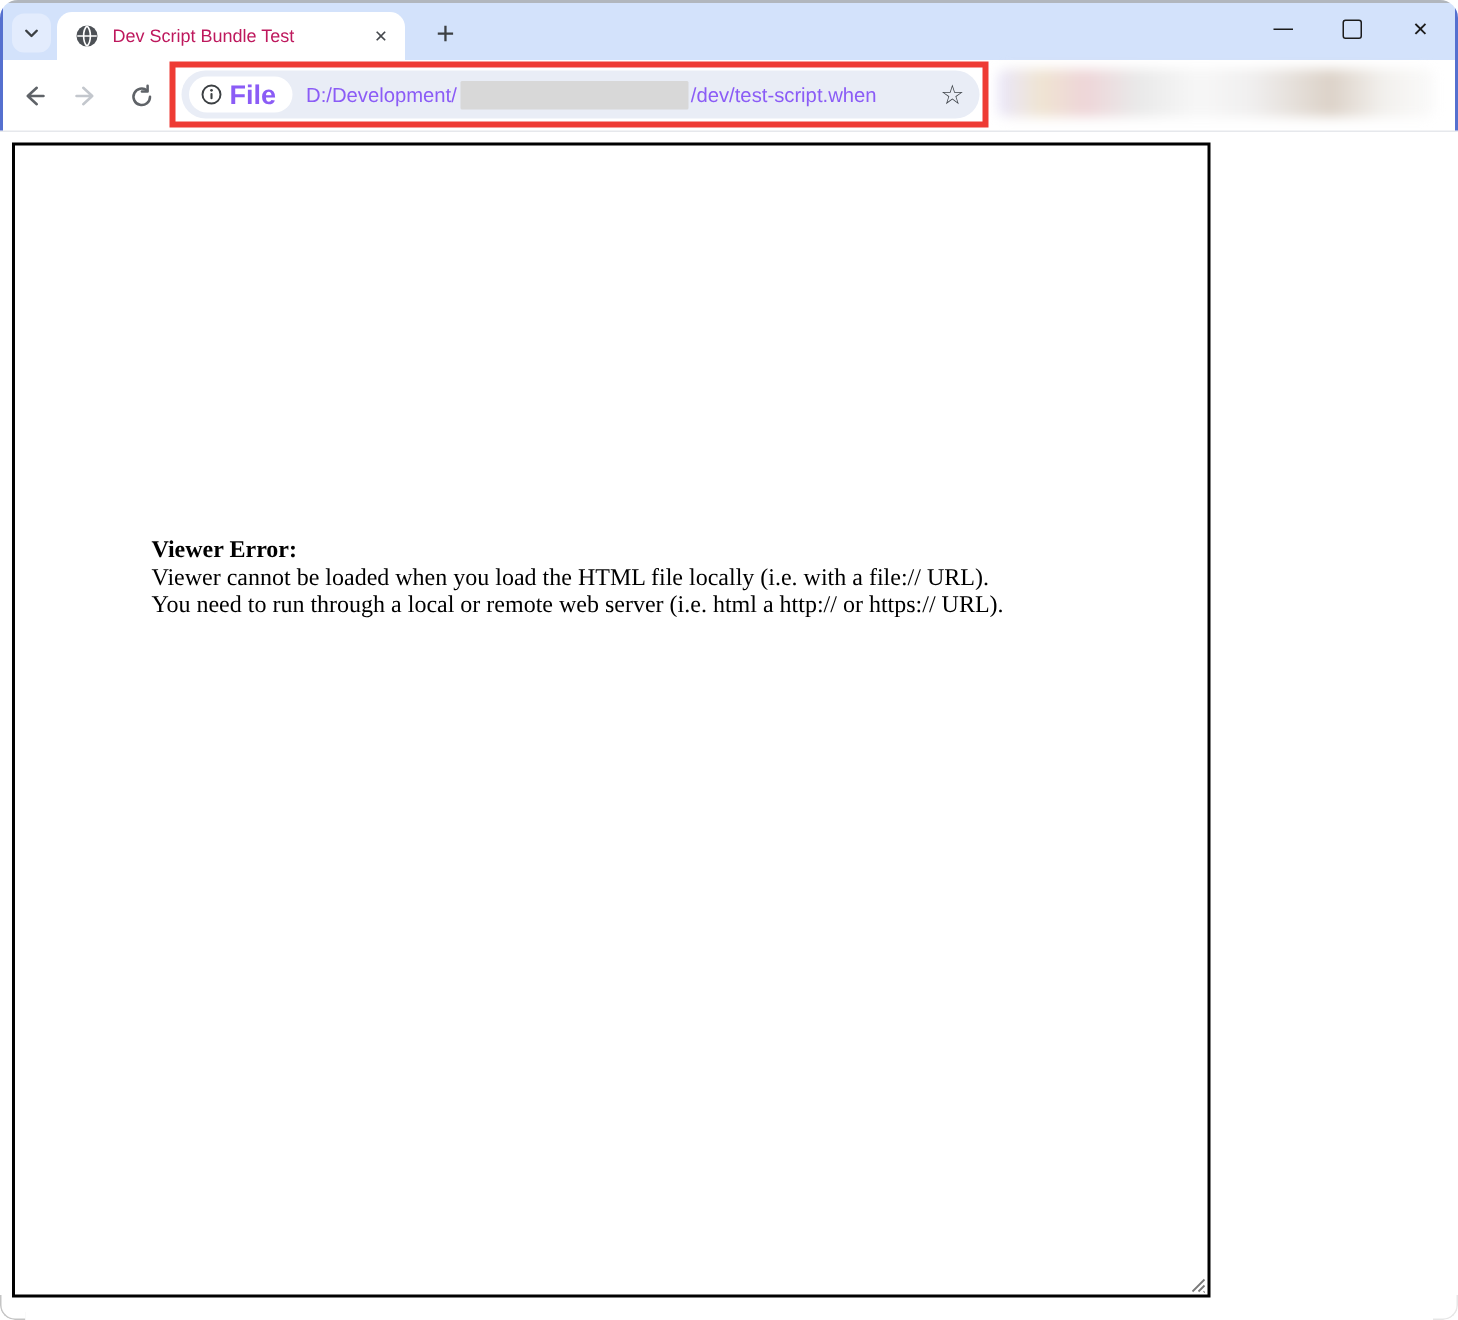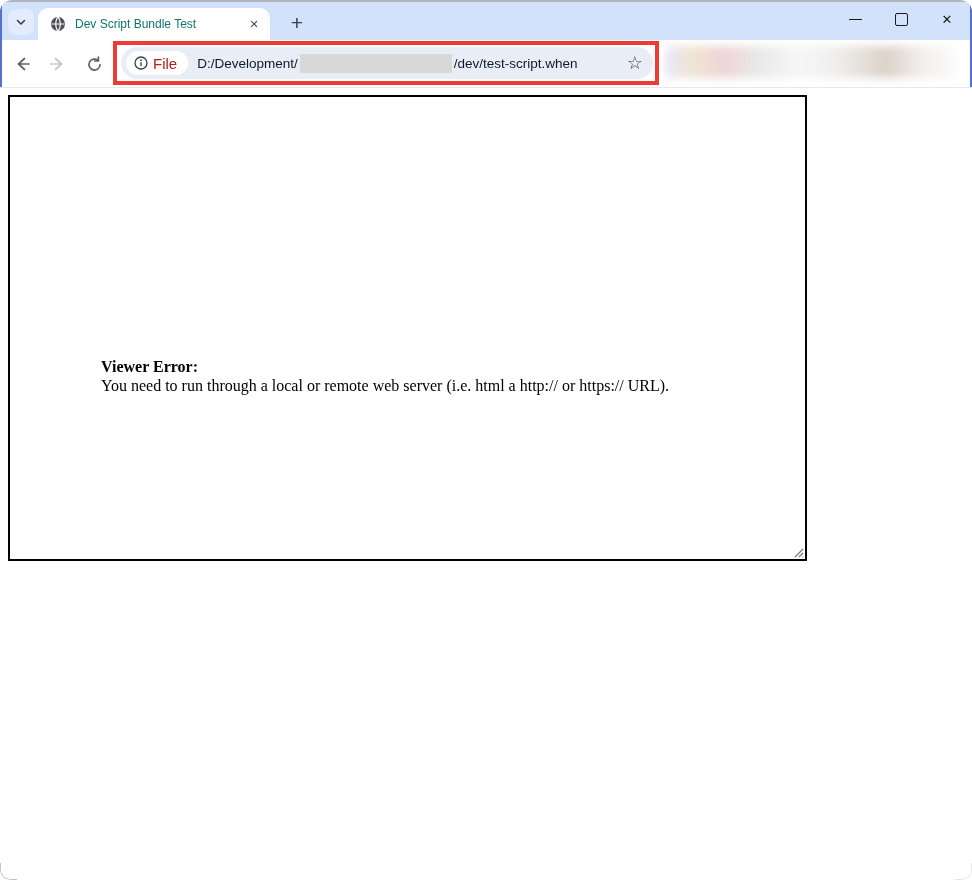--- a/index.html
+++ b/index.html
@@ -10,51 +10,51 @@
   .edge-left{position:absolute;left:0;top:0;width:2px;height:87px;background:#5570cf;z-index:51;}
   .edge-right{position:absolute;right:0;top:0;width:2px;height:87px;background:#5570cf;z-index:51;}
   .corner{position:absolute;width:16px;height:16px;z-index:49;}
   .corner.bl{left:0;bottom:0;border-left:1px solid #c4c4c4;border-bottom:1px solid #c4c4c4;border-bottom-left-radius:10px;}
   .corner.br{right:0;bottom:0;border-right:1px solid #e6e6e6;border-bottom:1px solid #e6e6e6;border-bottom-right-radius:10px;}
 
   
   .tabstrip{position:absolute;left:0;top:2px;width:972px;height:38px;background:#d3e2fb;}
   .tab-search{position:absolute;left:8px;top:7px;width:26px;height:26px;border-radius:8px;background:#e3ecfd;display:flex;align-items:center;justify-content:center;cursor:pointer;}
   .tab{position:absolute;left:38px;top:6px;width:232px;height:32px;background:#ffffff;border-radius:10px 10px 0 0;display:flex;align-items:center;padding:0 8px 0 12px;box-sizing:border-box;}
-  .tab-title{flex:1;font-size:12px;color:#0f766e;white-space:nowrap;overflow:hidden;margin-left:9px;}
+  .tab-title{flex:1;font-size:12px;color:#be185d;white-space:nowrap;overflow:hidden;margin-left:9px;}
   .tab-close{width:16px;height:16px;display:flex;align-items:center;justify-content:center;font-size:11px;color:#45484d;border-radius:50%;cursor:pointer;}
   .new-tab{position:absolute;left:282px;top:6px;width:30px;height:30px;display:flex;align-items:center;justify-content:center;font-size:21px;font-weight:300;color:#3c4043;cursor:pointer;border-radius:50%;}
   .win-controls{position:absolute;right:2px;top:2px;display:flex;z-index:52;}
   .win-btn{width:46px;height:34px;display:flex;align-items:center;justify-content:center;cursor:pointer;}
   .min-glyph{width:13px;height:0;border-top:1.6px solid #1b1b1b;}
   .max-glyph{width:11px;height:11px;border:1.6px solid #1b1b1b;border-radius:2px;}
   .close-glyph{font-size:13px;color:#1b1b1b;line-height:1;}
 
   
   .toolbar{position:absolute;left:0;top:40px;width:972px;height:48px;background:#ffffff;border-bottom:1px solid #e6e8ec;box-sizing:border-box;}
   .nav-btn{position:absolute;top:50px;width:28px;height:28px;display:flex;align-items:center;justify-content:center;border-radius:50%;cursor:pointer;}
   .nav-back{left:8px;}
   .nav-fwd{left:44px;}
   .nav-reload{left:80px;}
 
   .omnibox{position:absolute;left:121px;top:47px;width:532px;height:32px;background:#e9edf6;border-radius:16px;display:flex;align-items:center;padding:0 10px 0 5px;box-sizing:border-box;}
   .file-chip{height:24px;background:#ffffff;border-radius:12px;display:flex;align-items:center;gap:5px;padding:0 11px 0 8px;cursor:pointer;}
-  .file-chip-label{font-size:15px;font-weight:400;color:#b91c1c;}
-  .url{display:flex;align-items:center;margin-left:9px;font-size:13.5px;color:#0f172a;flex:1;white-space:nowrap;}
+  .file-chip-label{font-size:18px;font-weight:700;color:#8b5cf6;}
+  .url{display:flex;align-items:center;margin-left:9px;font-size:13.5px;color:#8b5cf6;flex:1;white-space:nowrap;}
   .redacted{width:152px;height:19px;background:#d8d8d8;margin:0 2px;border-radius:1px;}
   .star-btn{font-size:18px;color:#41464b;cursor:pointer;line-height:1;margin-left:4px;}
 
   .annotation{position:absolute;left:113px;top:41px;width:546px;height:44px;border:4px solid #ee3b34;box-sizing:border-box;pointer-events:none;z-index:40;}
 
   .blur-strip{position:absolute;left:665px;top:46px;width:292px;height:32px;border-radius:6px;filter:blur(4px);
     background:linear-gradient(90deg,#eae7fb 0%,#efe4d2 10%,#eed5d8 20%,#e9e9e9 32%,#f7f7f7 46%,#f0efef 58%,#dcd2c8 76%,#f2f0ed 88%,#fbfbfb 100%);}
 
   
   .page{position:absolute;left:0;top:88px;width:972px;height:792px;background:#ffffff;}
-  .viewer-frame{position:absolute;left:8px;top:7px;width:799px;height:466px;border:2px solid #010101;box-sizing:border-box;background:#ffffff;}
+  .viewer-frame{position:absolute;left:8px;top:7px;width:799px;height:770px;border:2px solid #010101;box-sizing:border-box;background:#ffffff;}
   .error-block{position:absolute;left:91px;top:261px;width:660px;font-family:"Liberation Serif",serif;font-size:16px;line-height:18.6px;color:#000000;}
   .error-heading{font-weight:bold;}
   .resize-grip{position:absolute;right:1px;bottom:1px;width:13px;height:13px;cursor:nwse-resize;}
 
   .icon-svg{display:block;}
 </style>
 </head>
 <body>
 
 <div class="window">
@@ -139,20 +139,21 @@
   </div>
 
   <div class="annotation"></div>
 
   <div class="blur-strip"></div>
 
   <div class="page">
     <div class="viewer-frame">
       <div class="error-block">
         <div class="error-heading">Viewer Error:</div>
+        <div>Viewer cannot be loaded when you load the HTML file locally (i.e. with a file:// URL).</div>
         <div>You need to run through a local or remote web server (i.e. html a http:// or https:// URL).</div>
       </div>
       <div class="resize-grip">
         <svg class="icon-svg" width="13" height="13" viewBox="0 0 13 13">
           <path d="M12 4 L4 12 M12 8 L8 12 M12 12 L11.5 12.5" stroke="#7a7a7a" stroke-width="1.2" fill="none"></path>
         </svg>
       </div>
     </div>
   </div>
 

